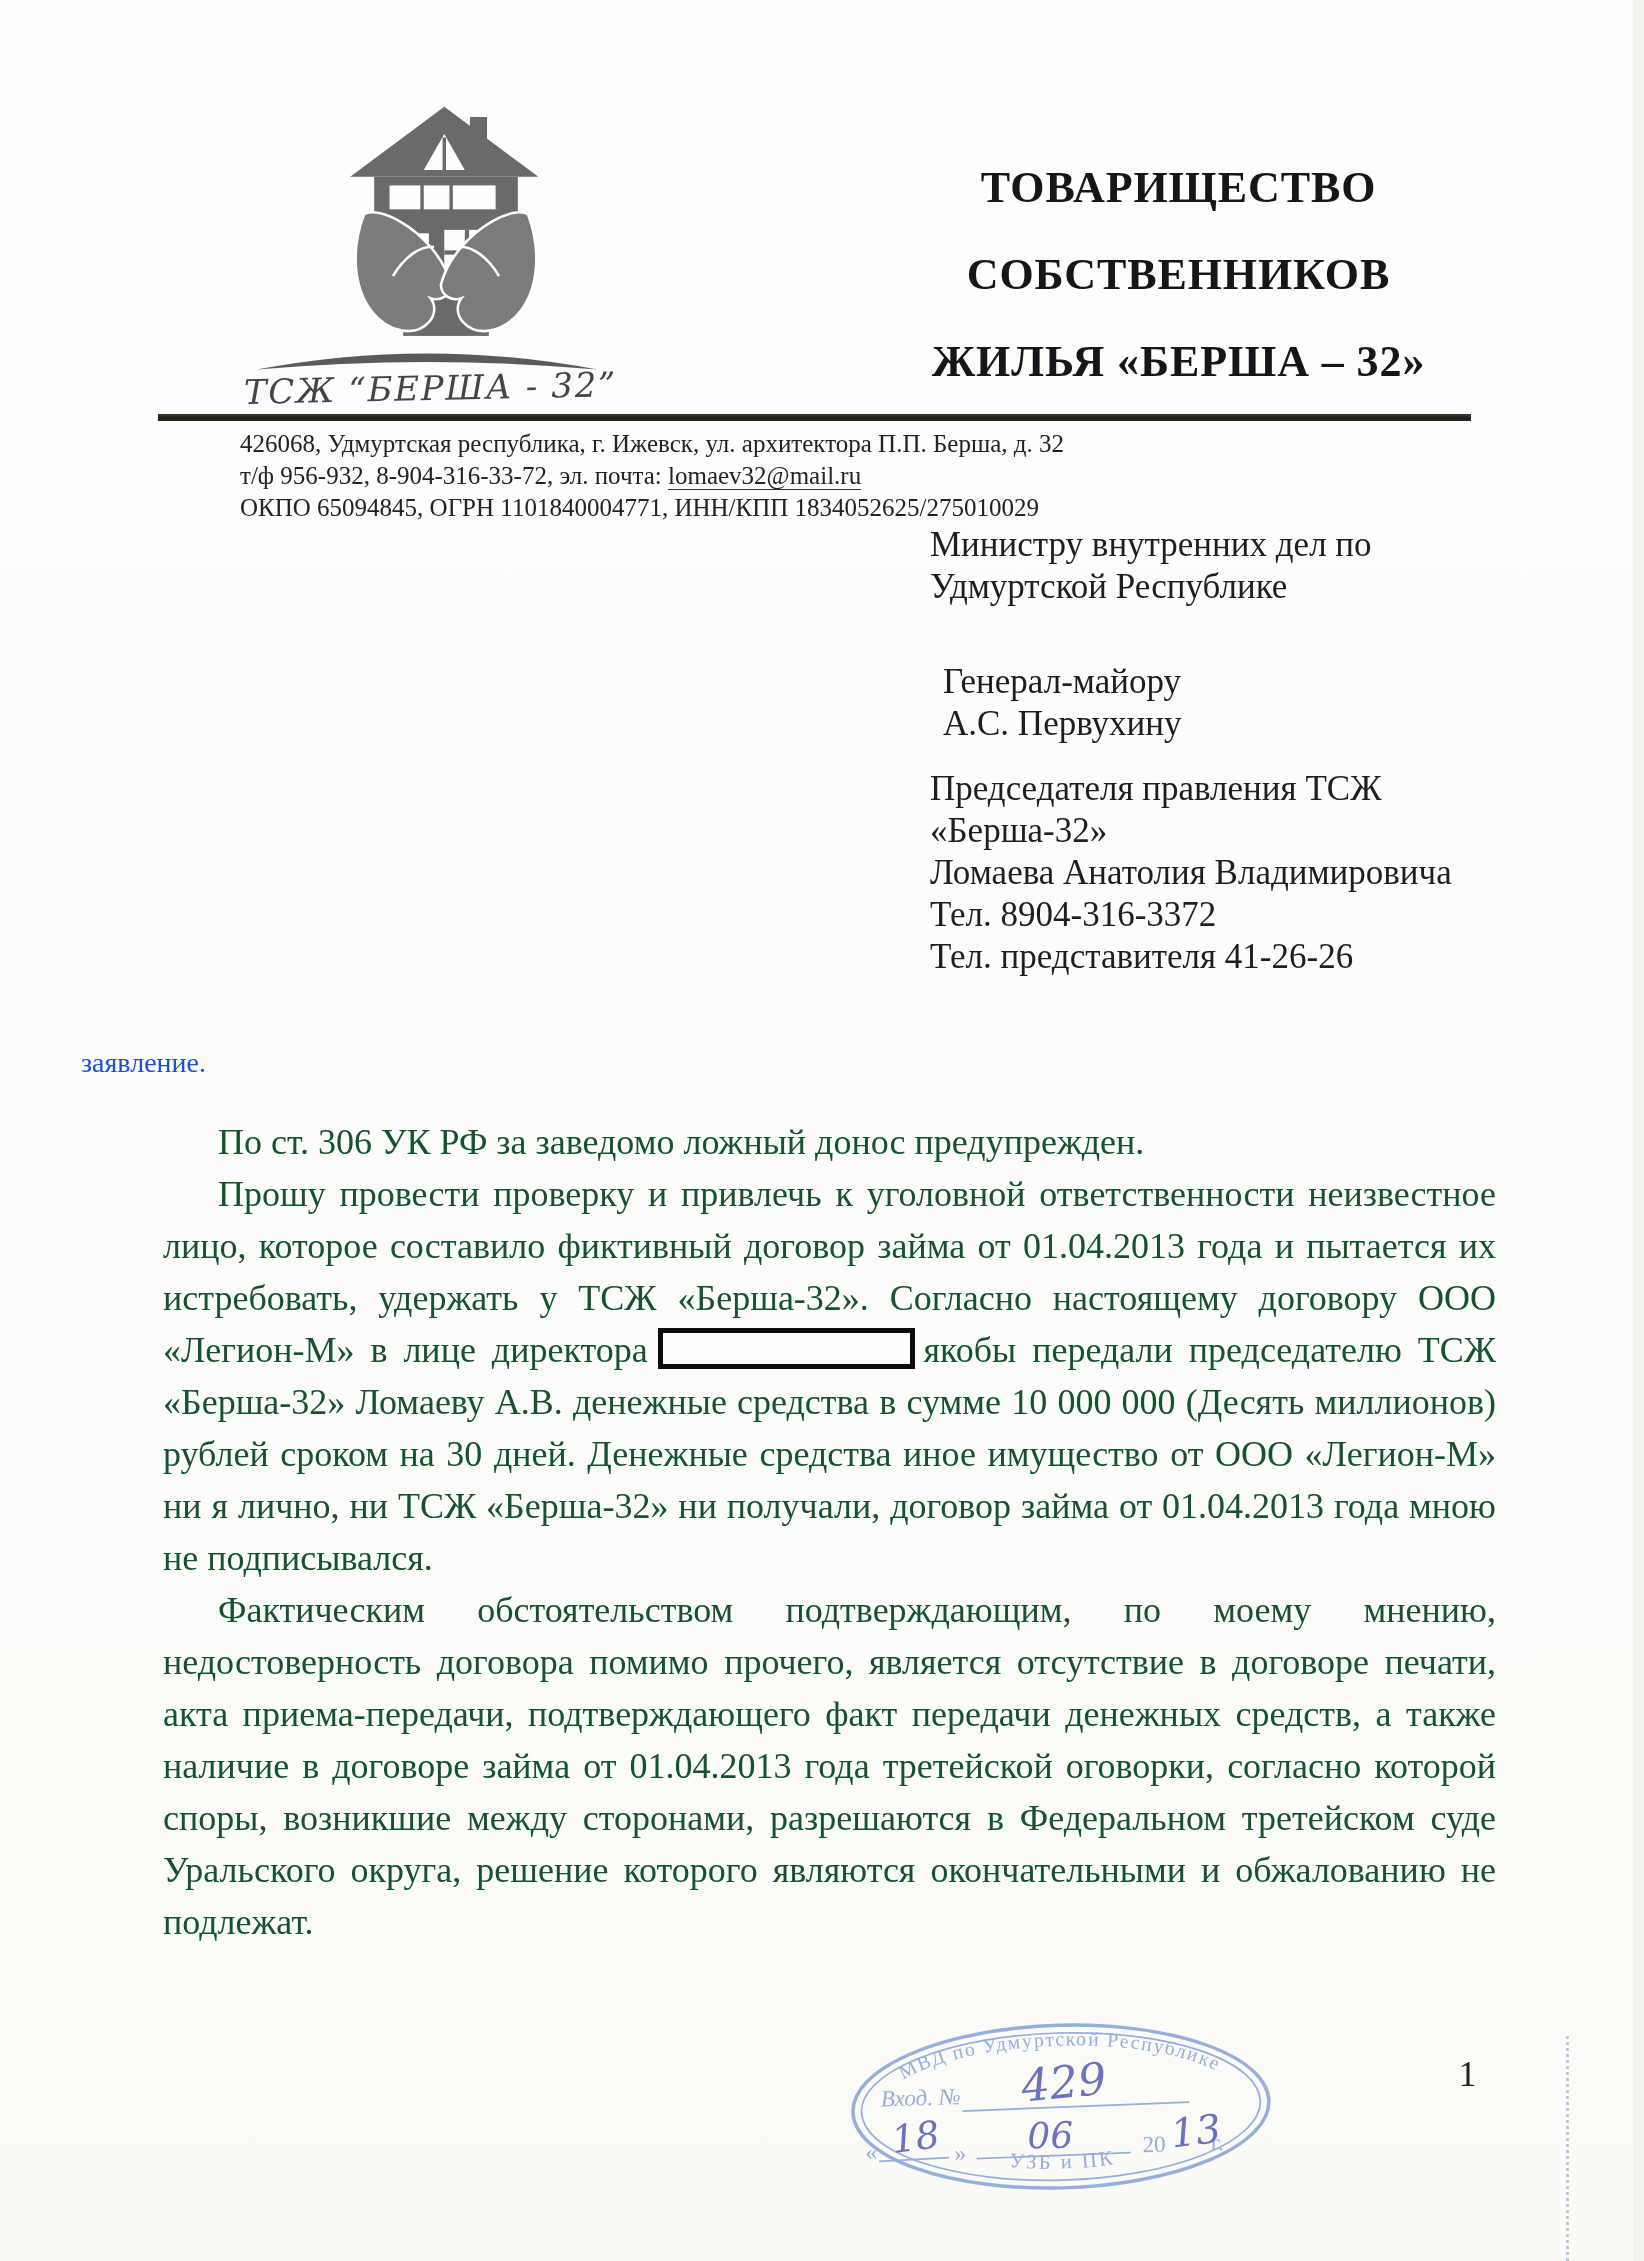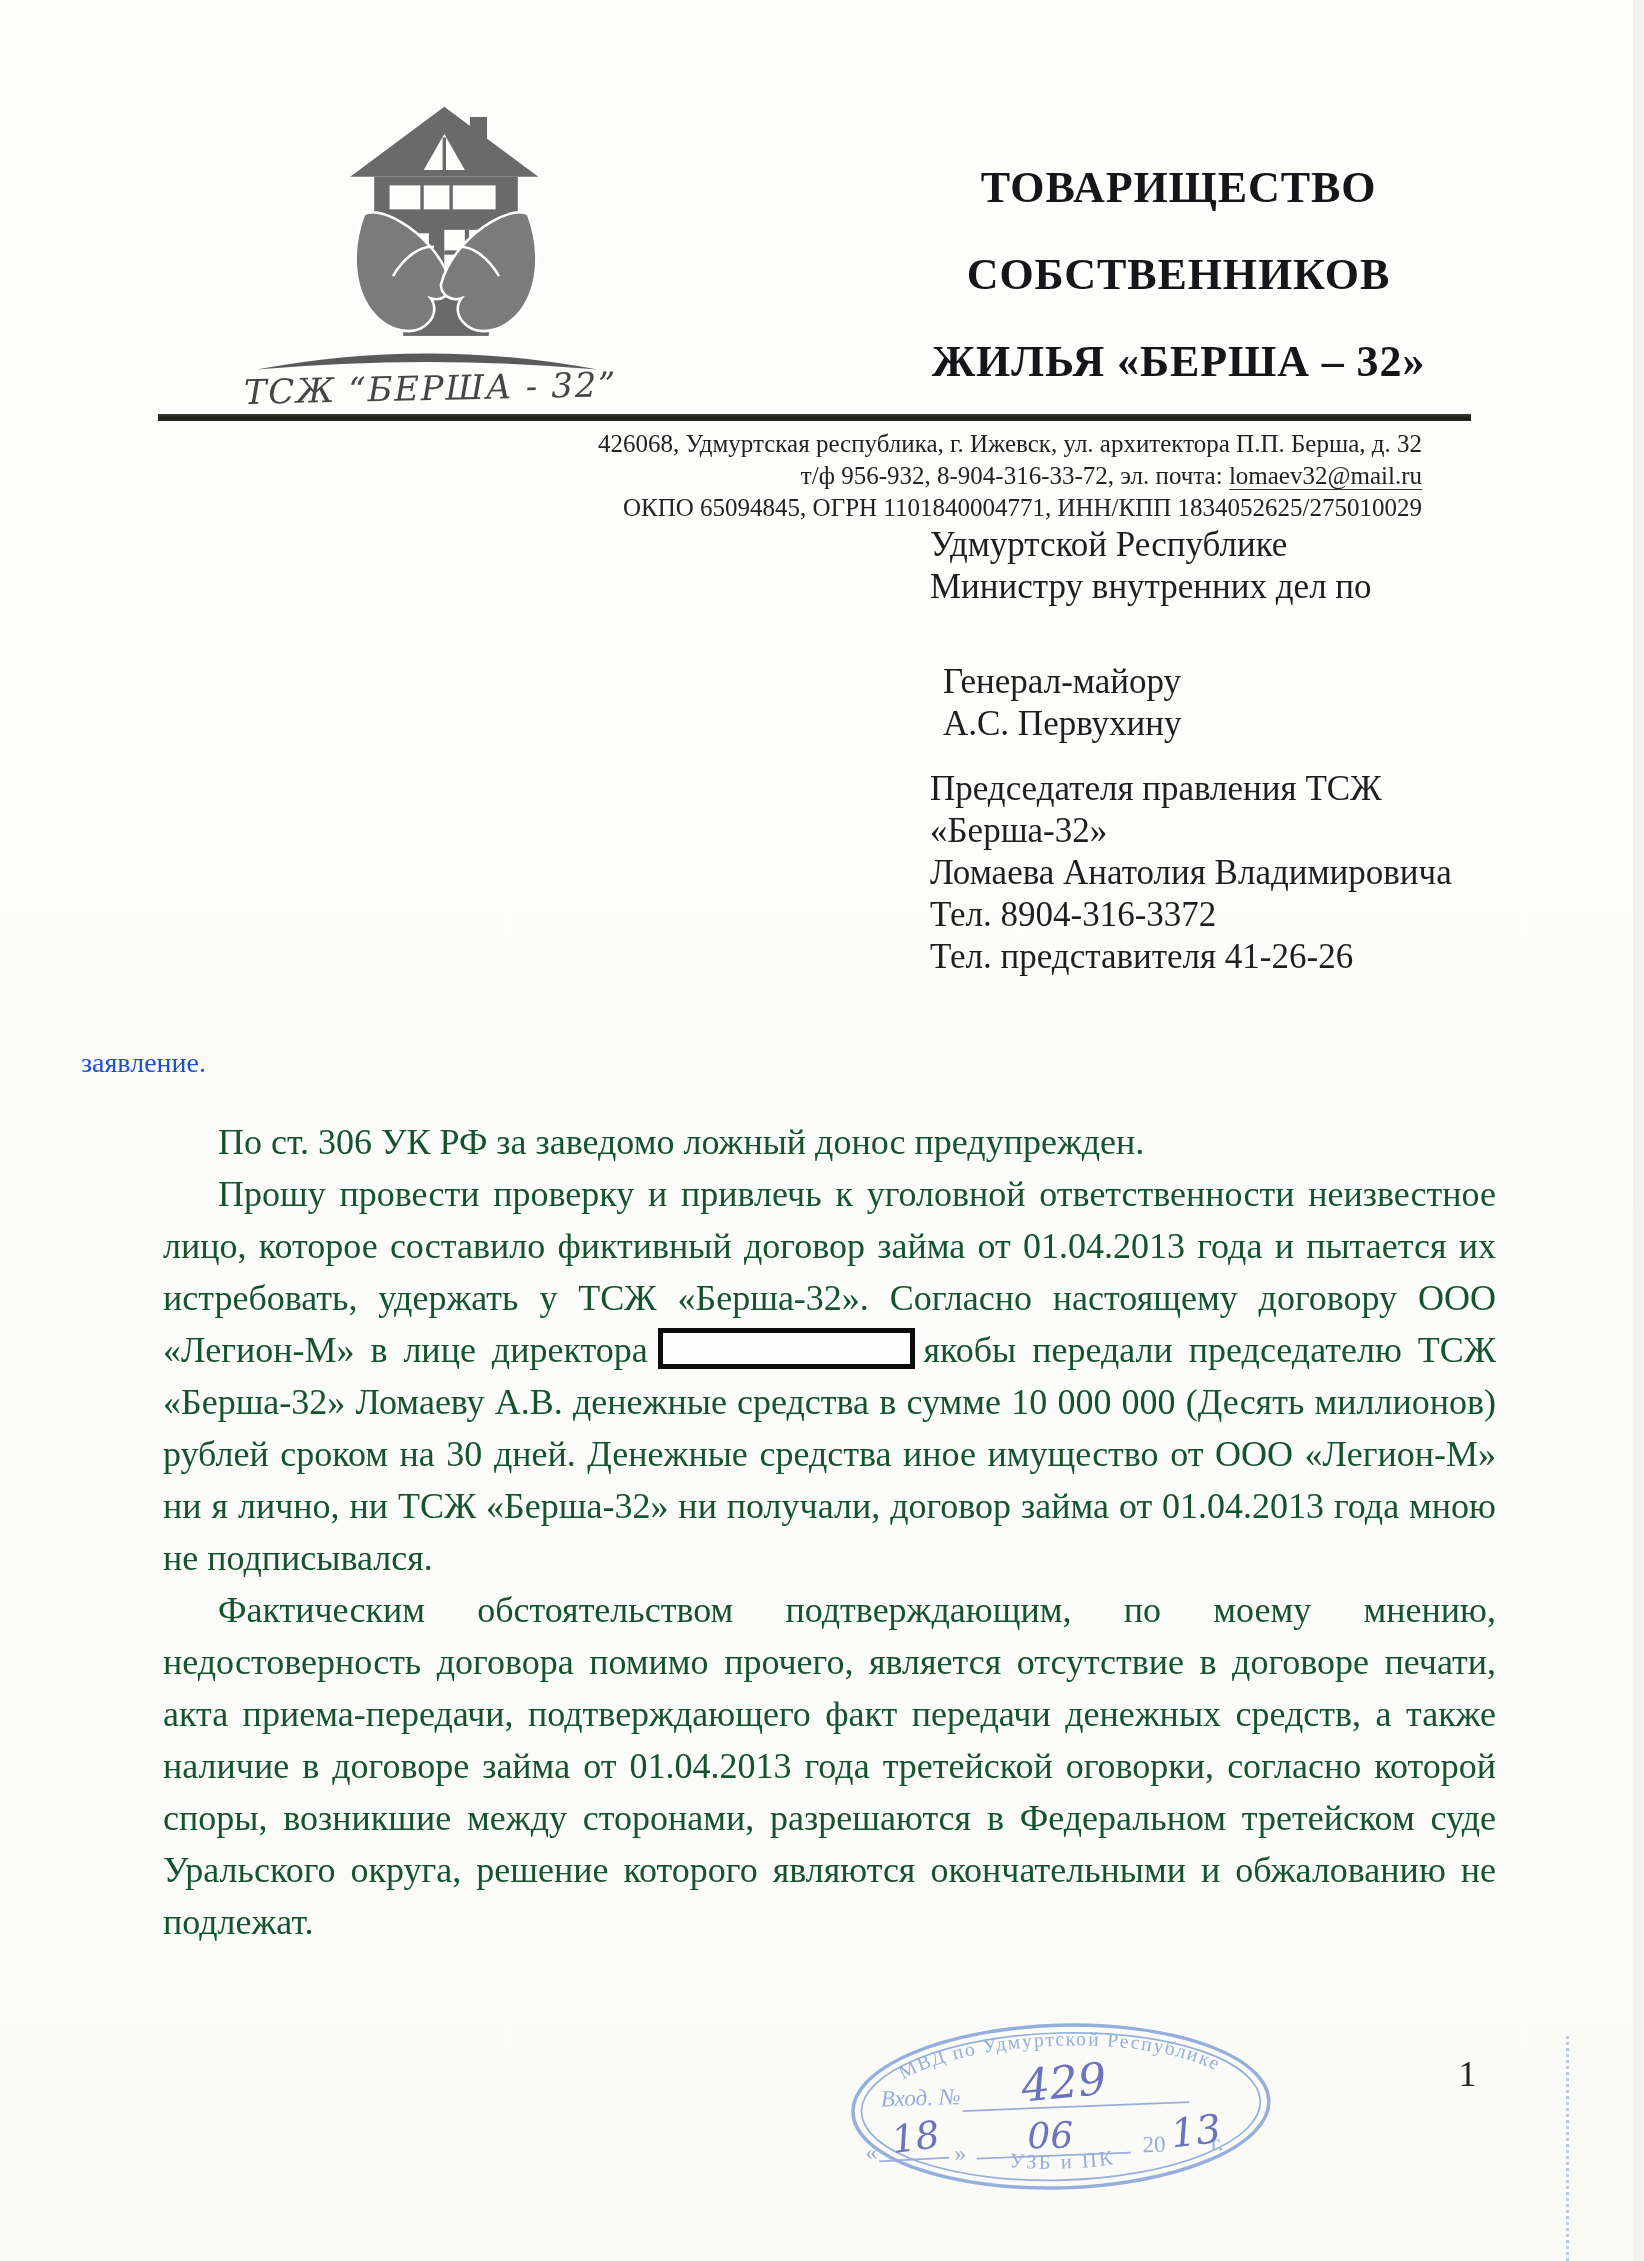--- a/index.html
+++ b/index.html
@@ -12,21 +12,21 @@
   
   .org-title{left:883px;top:144px;width:591px;text-align:center;
     font-weight:700;font-size:44px;line-height:87px;letter-spacing:0.9px;color:#15151a;}
   .logo-house{left:343px;top:105px;width:206px;height:248px;}
   .logo-swoosh{left:254px;top:344px;width:346px;height:29px;}
   .logo-caption{left:242px;top:368px;width:377px;text-align:center;
     font-family:"DejaVu Serif",serif;font-style:italic;font-size:34px;
     letter-spacing:1.7px;color:#454545;transform:rotate(-1.2deg);}
   .header-rule{left:158px;top:414px;width:1313px;height:6.9px;
     background:linear-gradient(180deg,#3a3a30,#1d1d16 60%,#2c2c24);}
-  .address{left:240px;top:428px;width:1182px;text-align:right;
+  .address{left:240px;top:428px;width:1182px;text-align:left;
     font-size:25px;line-height:32px;color:#222;}
   .address .email{border-bottom:1.7px solid #333;}
   
   .recipient{left:930px;top:524px;width:626px;font-size:35px;line-height:42px;color:#1e1e1e;}
   .recipient .grp{margin:0 0 0 0;}
   .recipient .gap1{margin-top:53px;margin-left:13px;}
   .recipient .gap2{margin-top:23px;}
   
   .zayav{left:81px;top:1047px;width:1320px;text-align:left;font-size:28px;color:#1d4ed8;}
   .letter-body{left:163px;top:1116px;width:1333px;font-size:36px;line-height:52px;
@@ -89,22 +89,22 @@
   <div class="abs address">
     <div>426068, Удмуртская республика, г. Ижевск, ул. архитектора П.П. Берша, д. 32</div>
     <div>
       <span>т/ф 956-932, 8-904-316-33-72, эл. почта: </span><span class="email">lomaev32@mail.ru</span>
     </div>
     <div>ОКПО 65094845, ОГРН 1101840004771, ИНН/КПП 1834052625/275010029</div>
   </div>
 
   <div class="abs recipient">
     <div class="grp">
+      <div>Министру внутренних дел по</div>
       <div>Удмуртской Республике</div>
-      <div>Министру внутренних дел по</div>
     </div>
     <div class="grp gap1">
       <div>Генерал-майору</div>
       <div>А.С. Первухину</div>
     </div>
     <div class="grp gap2">
       <div>Председателя правления ТСЖ</div>
       <div>«Берша-32»</div>
       <div>Ломаева Анатолия Владимировича</div>
       <div>Тел. 8904-316-3372</div>

